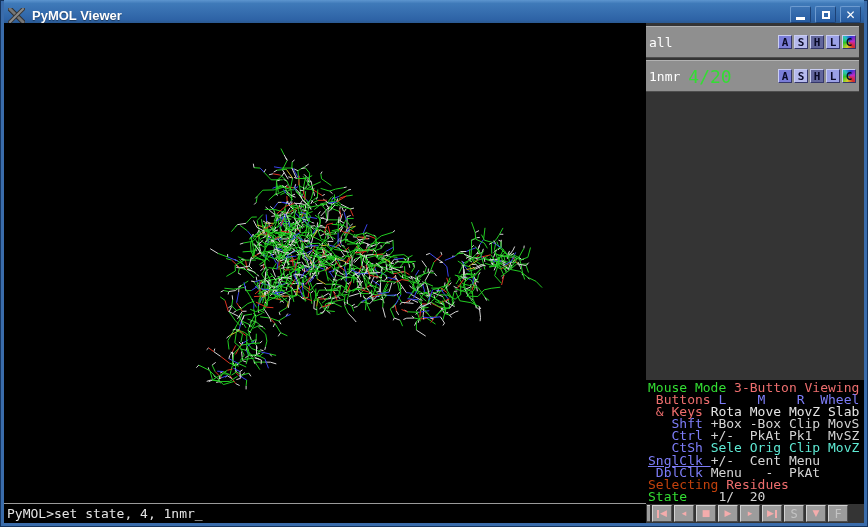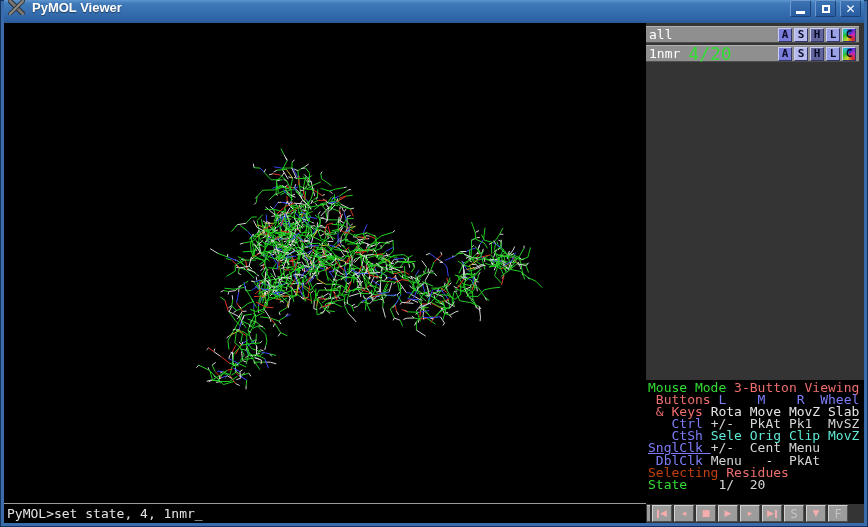--- a/index.html
+++ b/index.html
@@ -1,20 +1,20 @@
 <!DOCTYPE html>
 <html><head>
 <meta charset="utf-8">
 <style>
   html,body{margin:0;padding:0;background:#000;}
   body{width:868px;height:527px;overflow:hidden;font-family:"Liberation Sans",sans-serif;}
   .window{width:868px;height:527px;box-sizing:border-box;background:#3a6cab;
           padding:0 4px 4px 4px;box-shadow:inset 0 0 0 1px #14335c;display:flex;flex-direction:column;}
   
-  .titlebar{height:23px;flex:none;display:flex;align-items:flex-start;
+  .titlebar{height:23px;flex:none;display:flex;align-items:flex-end;
             background:linear-gradient(#5d95cf,#3f7ab9 15%,#2e63a6 85%,#2a5991);}
   .tb-icon{margin-left:4px;flex:none;display:flex;align-items:center;}
   .tb-title{color:#fff;font-weight:bold;font-size:13px;margin-left:7px;
             text-shadow:0 1px 1px rgba(0,0,0,.45);white-space:pre;}
   .tb-btns{margin-left:auto;margin-right:3px;display:flex;gap:4px;}
   .tb-btn{width:21px;height:17px;box-sizing:border-box;border-radius:2px;
           background:linear-gradient(#3d74b4,#275ca1);
           border:1px solid #6d9bd0;border-bottom-color:#1c4175;border-right-color:#1c4175;
           display:flex;align-items:center;justify-content:center;cursor:pointer;}
   .g-min{width:9px;height:3px;background:#fff;margin-top:8px;}
@@ -24,21 +24,21 @@
   .content{flex:1;display:flex;min-height:0;}
   .viewport{width:642px;flex:none;display:flex;flex-direction:column;background:#000;}
   .mol-area{flex:1;position:relative;background:#000;}
   .mol-area svg{position:absolute;left:0;top:0;}
   .cmdline{height:19px;flex:none;border-top:1px solid #9a9a9a;background:#000;
            display:flex;align-items:center;padding-left:3px;
            font-family:"DejaVu Sans Mono",monospace;font-size:13px;color:#e4e4e4;white-space:pre;}
   
   .sidebar{flex:1;background:#343434;display:flex;flex-direction:column;min-height:0;}
   .obj-list{flex:none;padding-top:3px;}
-  .obj-row{height:17px;box-sizing:border-box;margin:0 5px 2px 0;background:#8f8f8f;
+  .obj-row{height:32px;box-sizing:border-box;margin:0 5px 2px 0;background:#8f8f8f;
            border-top:1px solid #b2b2b2;border-bottom:1px solid #4e4e4e;
            display:flex;align-items:center;cursor:pointer;}
   .obj-name{font-family:"DejaVu Sans Mono",monospace;font-size:13px;color:#fff;
             padding-left:3px;white-space:pre;}
   .obj-state{font-family:"DejaVu Sans Mono",monospace;font-size:18px;color:#33dd33;
              margin-left:8px;white-space:pre;}
   .obj-fill{flex:1;}
   .obj-btns{display:flex;gap:2px;margin-right:3px;}
   .obj-btn{width:14px;height:14px;box-sizing:border-box;flex:none;
            display:flex;align-items:center;justify-content:center;
@@ -2454,20 +2454,21 @@
               <span class="obj-btn" style="background: rgb(155, 161, 230);">L</span>
               <span class="obj-btn obj-btn-C">C</span>
             </span>
           </div>
         </div>
       <div class="spacer"></div>
       <div class="mouse-panel">
           <div class="mp-row"><span style="color: rgb(51, 221, 51);">Mouse Mode </span><span style="color: rgb(238, 110, 110);">3-Button Viewing</span></div>
           <div class="mp-row"><span style="color: rgb(238, 110, 110);"> Buttons </span><span style="color: rgb(125, 125, 248);">L    M    R  Wheel</span></div>
           <div class="mp-row"><span style="color: rgb(238, 110, 110);"> &amp; Keys </span><span style="color: #e5e5e5; text-align: center;">Rota Move MovZ Slab</span></div>
+          <div class="mp-row"><span style="color: rgb(125, 125, 248);">   Shft </span><span style="color: rgb(212, 212, 212);">+Box -Box Clip MovS</span></div>
           <div class="mp-row"><span style="color: rgb(125, 125, 248);">   Ctrl </span><span style="color: rgb(212, 212, 212);">+/-  PkAt Pk1  MvSZ</span></div>
           <div class="mp-row"><span style="color: rgb(125, 125, 248);">   CtSh </span><span style="color: #5eead4;">Sele Orig Clip MovZ</span></div>
           <div class="mp-row"><span style="color: rgb(125, 125, 248); text-decoration: underline;">SnglClk </span><span style="color: rgb(212, 212, 212);">+/-  Cent Menu</span></div>
           <div class="mp-row"><span style="color: rgb(125, 125, 248);"> DblClk </span><span style="color: rgb(212, 212, 212);">Menu   -  PkAt</span></div>
           <div class="mp-row"><span style="color: #c2410c;">Selecting </span><span style="color: rgb(238, 110, 110);">Residues</span></div>
           <div class="mp-row"><span style="color: rgb(51, 221, 51); text-align: right;">State </span><span style="color: rgb(212, 212, 212);">   1/  20</span></div>
         </div>
       <div class="vcr-row">
         <span class="vcr-div"></span>
       <div class="vcr-btn">

